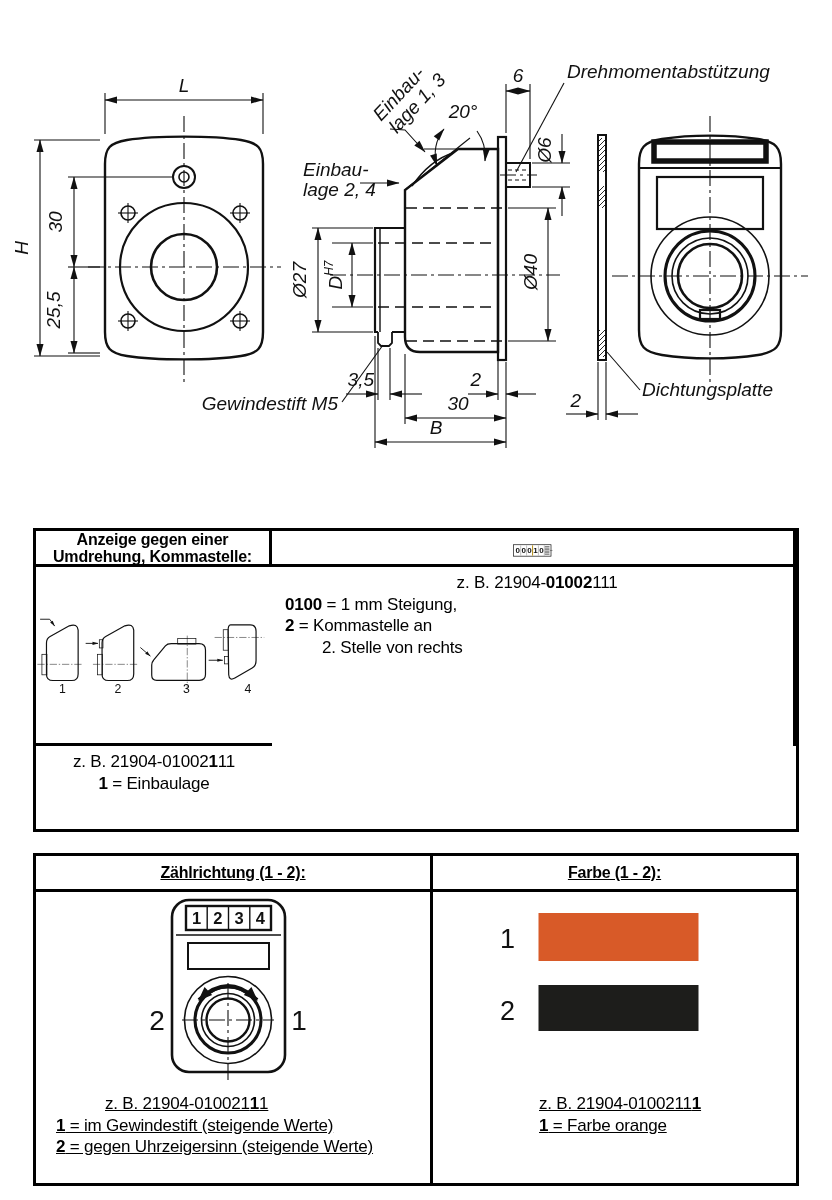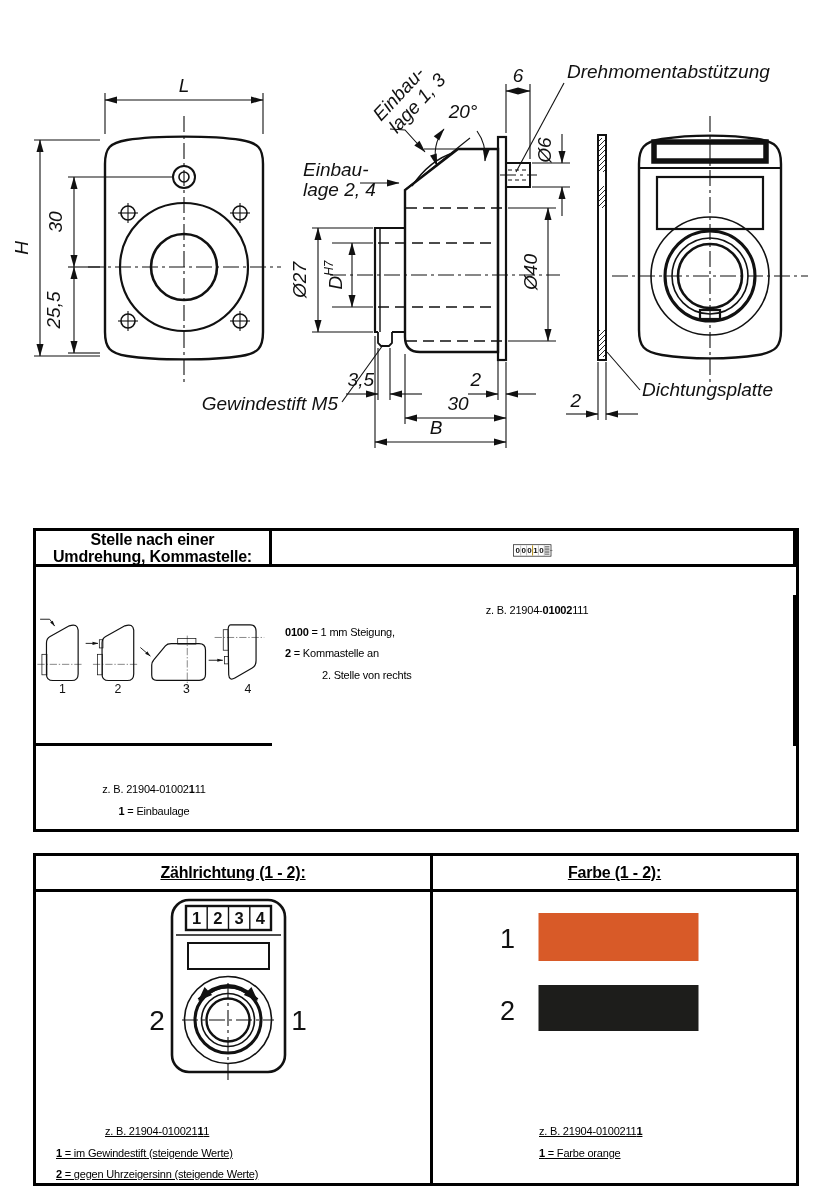--- a/index.html
+++ b/index.html
@@ -31,21 +31,21 @@
   
   .tbl{position:absolute;left:33px;width:766px;border:3px solid #000;box-sizing:border-box;
        display:grid;background:#fff;}
   .tbl-mid{top:528px;height:304px;grid-template-columns:236px 1fr;grid-template-rows:36px 179px auto;}
   .tbl-bot{top:853px;height:333px;grid-template-columns:397px 1fr;grid-template-rows:36px auto;text-decoration:underline;}
   .cell{box-sizing:border-box;overflow:hidden;}
   .br{border-right:3px solid #000;}
   .bb{border-bottom:3px solid #000;}
   .hdr{display:flex;align-items:center;justify-content:center;text-align:center;
        font-weight:bold;font-size:16px;line-height:17px;letter-spacing:-0.2px;}
-  .ftext{font-size:11px;line-height:21.5px;letter-spacing:-0.2px;padding-top:5px;margin-top:28px;}
+  .ftext{font-size:17px;line-height:21.5px;letter-spacing:-0.2px;padding-top:5px;}
   .ftext b{font-weight:bold;}
   .c{text-align:center;}
   .ml{padding-left:13px;padding-right:4px;}
   .ml .ind{padding-left:37px;}
   .fl{padding-left:20px;}
   .fl .ind1{padding-left:49px;}
   .fr{padding-left:106px;}
 </style>
 </head>
 <body>
@@ -271,21 +271,21 @@
       <circle class="o16" cx="710" cy="276" r="38"></circle>
       <circle class="o26" cx="710" cy="276" r="32"></circle>
       <rect class="o22" x="700" y="310" width="20" height="9" fill="#fff"></rect>
       <line class="cl" x1="710" y1="116" x2="710" y2="384"></line>
       <line class="cl" x1="612" y1="276" x2="808" y2="276"></line>
     </g>
   </svg>
 
   <section class="tbl tbl-mid">
     <div class="cell br bb hdr">
-      <div><span>Stelle nach einer</span><br>
+      <div><span>Anzeige gegen einer</span><br>
            <span>Umdrehung, Kommastelle:</span></div>
     </div>
 
     <div class="cell br bb">
       <svg width="100%" height="100%" viewBox="36 569 230 173" preserveAspectRatio="xMidYMid meet">
         <rect x="52" y="641" width="196" height="60" fill="#fff" stroke="#111" stroke-width="3.6"></rect>
         <rect x="149.5" y="644" width="4.5" height="54" fill="#f0b400"></rect>
         <line class="t14" x1="89" y1="645" x2="89" y2="697"></line>
         <line class="t14" x1="120" y1="645" x2="120" y2="697"></line>
         <line class="t14" x1="151" y1="645" x2="151" y2="697"></line>

